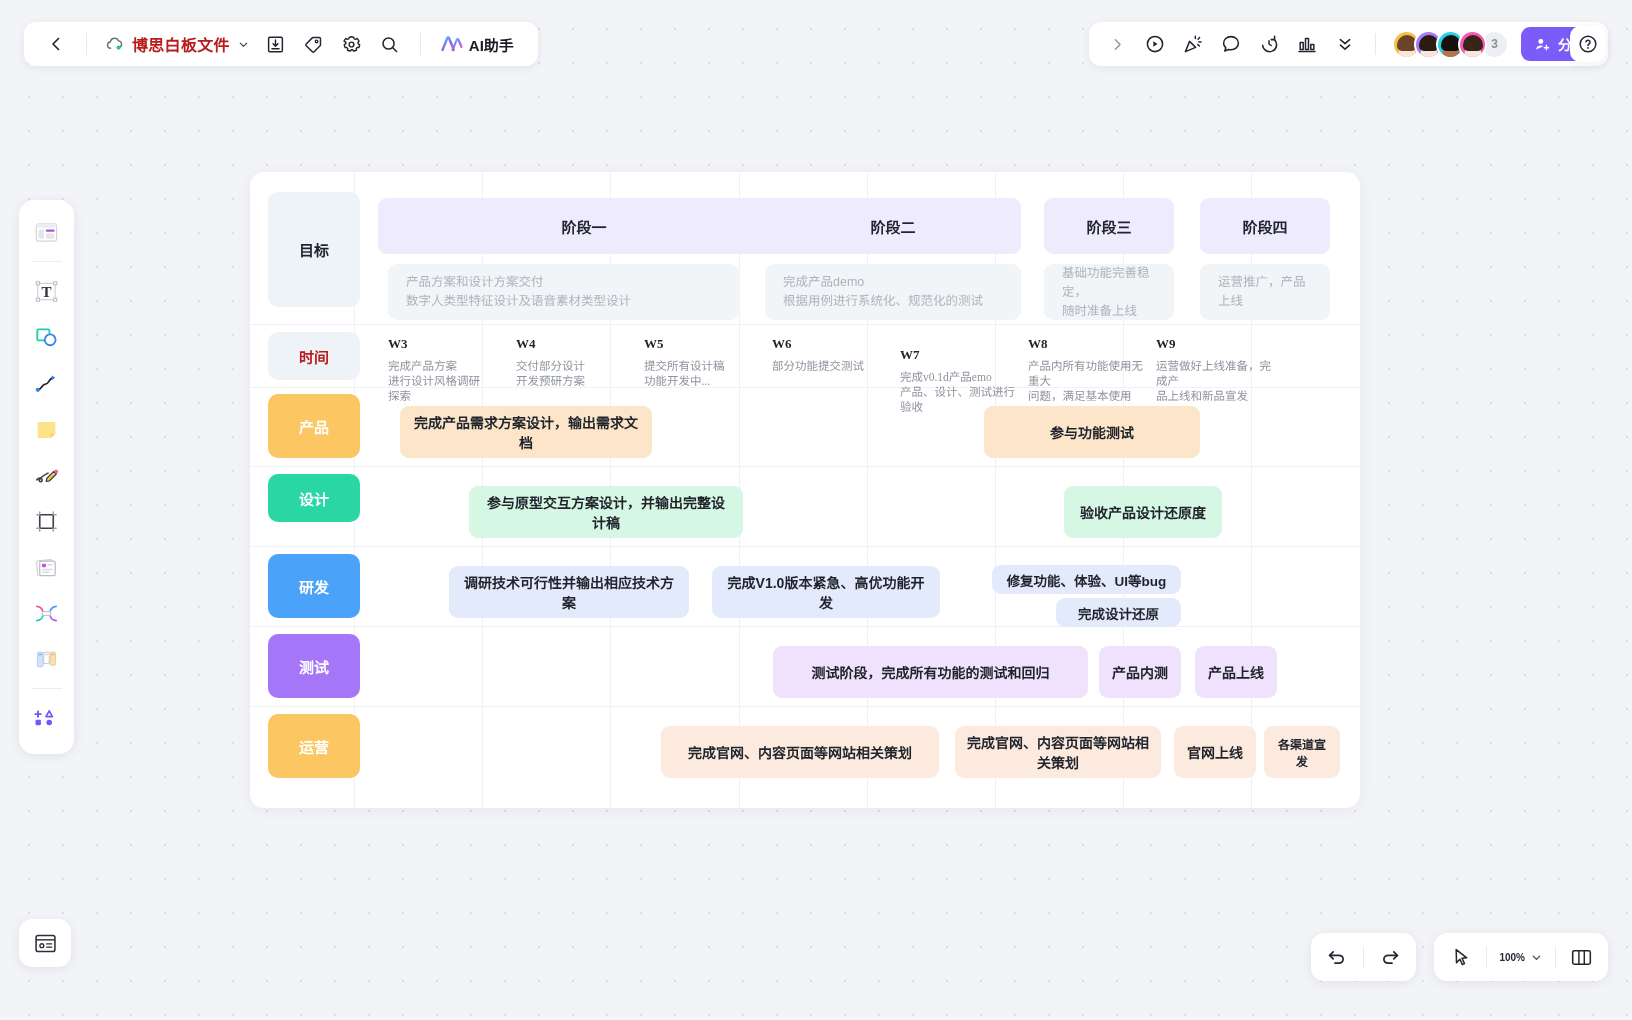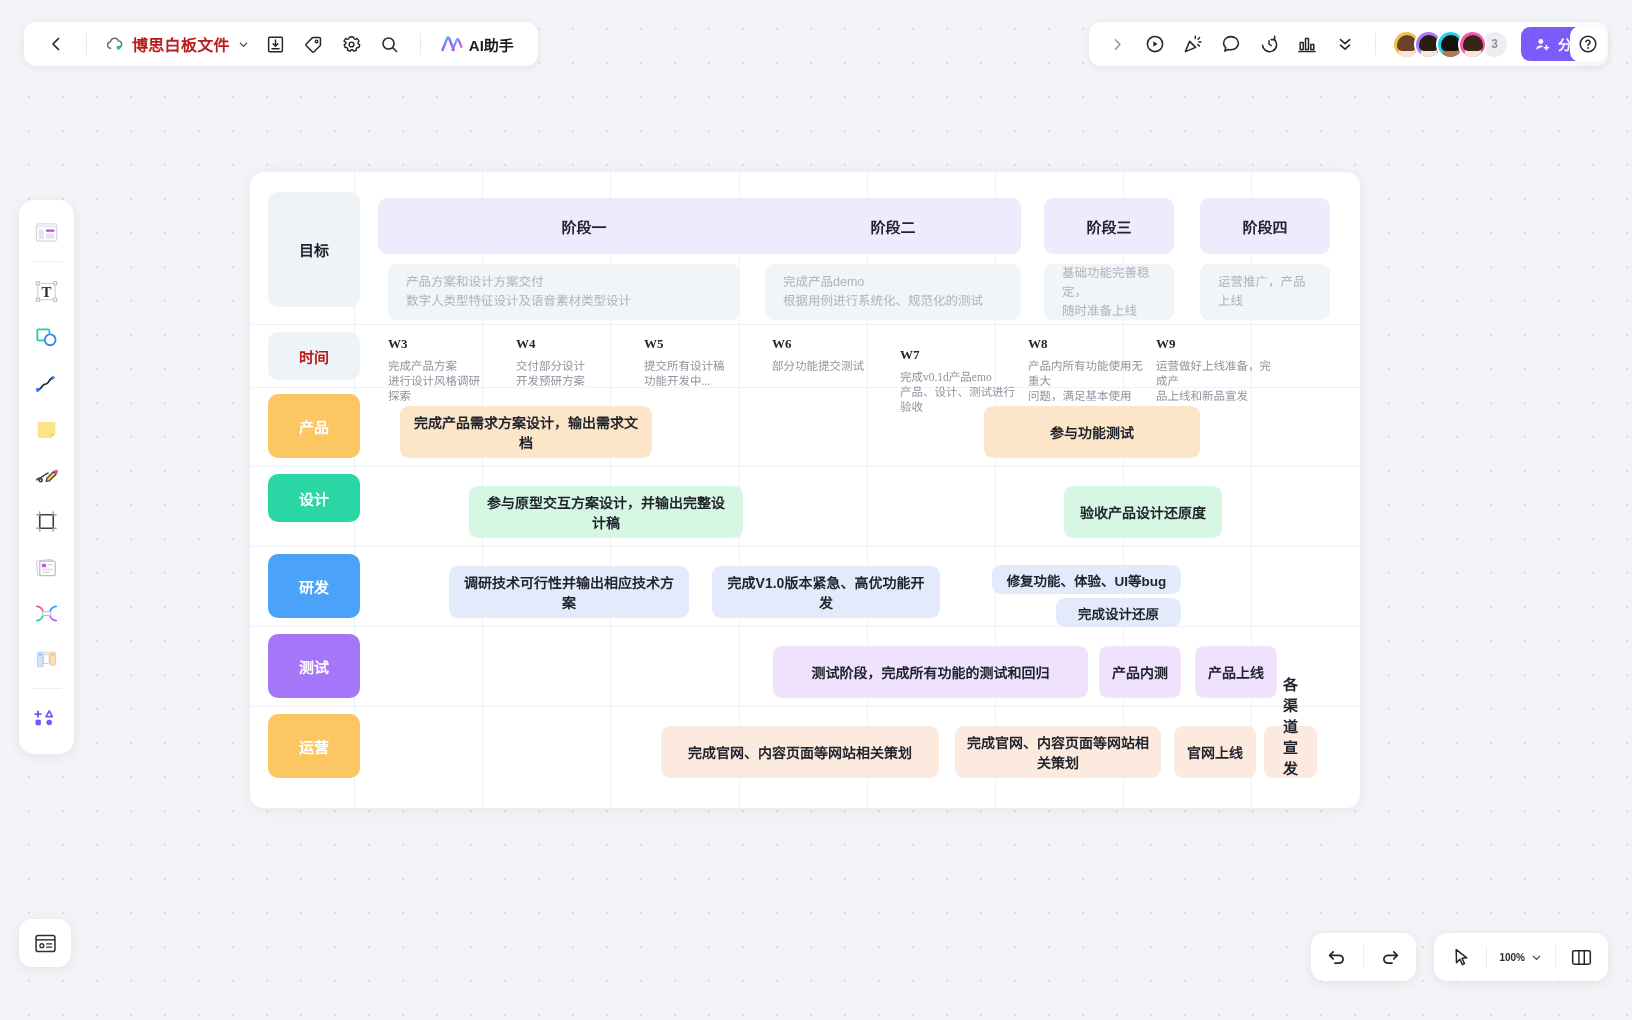--- a/index.html
+++ b/index.html
@@ -645,17 +645,17 @@
 
     <div class="task" style="left:411px;top:554px;width:278px;height:52px;background:#fdeade;">
       <span>完成官网、内容页面等网站相关策划</span>
     </div>
     <div class="task" style="left:705px;top:554px;width:206px;height:52px;background:#fdeade;">
       <span>完成官网、内容页面等网站相关策划</span>
     </div>
     <div class="task" style="left:924px;top:554px;width:82px;height:52px;background:#fdeade;">
       <span>官网上线</span>
     </div>
-    <div class="task" style="left:1014px;top:554px;width:53px;height:52px;background:#fdeade;font-size:15px;align-items:flex-end;">
+    <div class="task" style="left:1014px;top:554px;width:76px;height:52px;background:#fdeade;font-size:12px;">
       <span>各渠道宣发</span>
     </div>
   </div>
 </div>
 
 </body></html>

